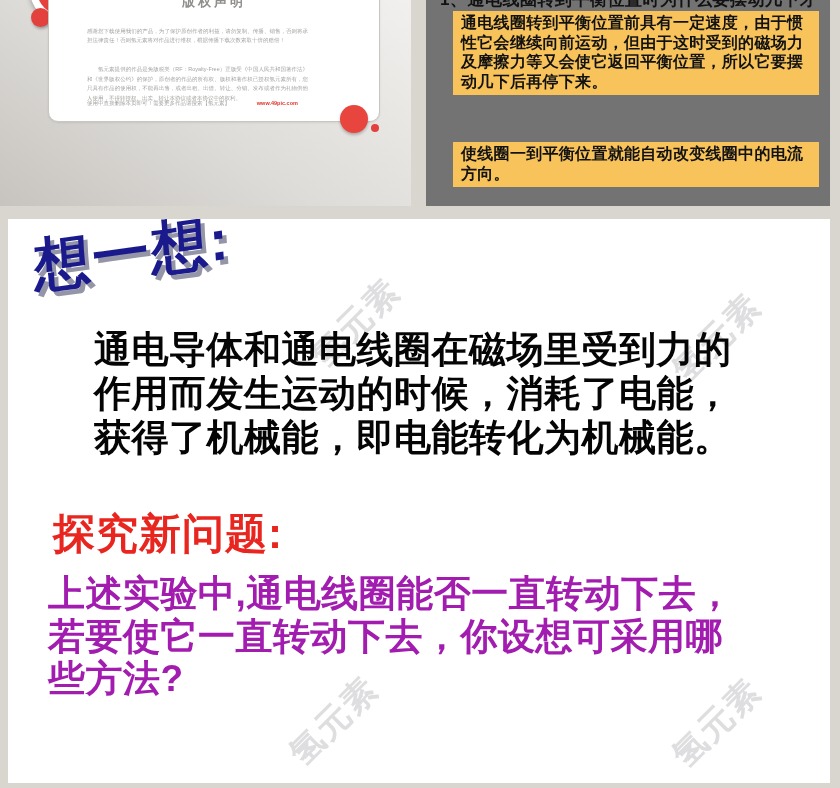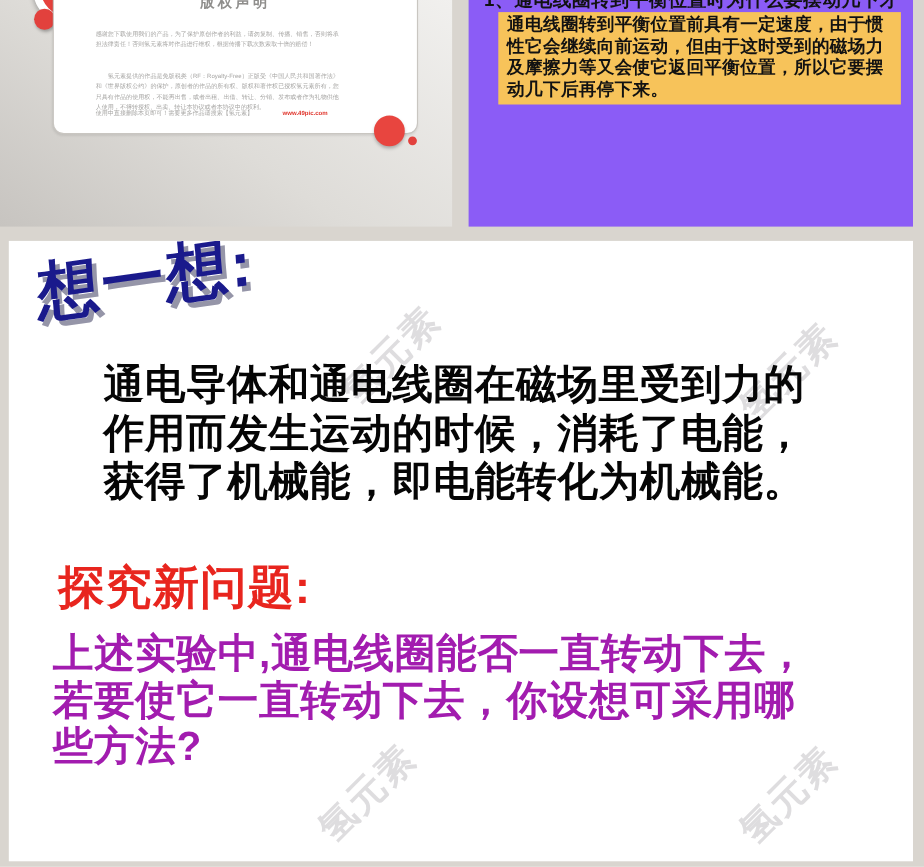--- a/index.html
+++ b/index.html
@@ -38,21 +38,21 @@
   .card-body p{margin:0 0 19px 0;white-space:pre-line;}
   .card-footer{
     position:absolute;left:38px;top:130px;width:600px;white-space:nowrap;
     transform:scale(0.55);transform-origin:0 0;
     font-size:10px;color:#a5a4a2;
   }
   .card-footer .url{color:#e0352c;font-weight:bold;margin-left:46px;}
   
   .thumb-right{
     position:absolute;left:426px;top:0;width:404px;height:206px;overflow:hidden;
-    background:#8b5cf6;color:#121212;
+    background:#737373;color:#121212;
   }
   .q1clip{position:absolute;left:14px;top:0;width:382px;height:9px;overflow:hidden;}
   .q1clip span{display:block;margin-top:-12px;font-size:17px;font-weight:900;
     letter-spacing:.5px;}
   .orange-block{
     position:absolute;left:27px;width:352px;background:#f7c35a;
     padding:2px 6px 4px 8px;font-size:16px;font-weight:900;line-height:19.5px;
     white-space:pre-line;letter-spacing:.3px;
   }
   .ans1{top:11px;}
@@ -110,20 +110,22 @@
 </div>
 
 <div class="thumb-right">
   <div class="q1clip">
     <span>1、通电线圈转到平衡位置时为什么要摆动几下才停下来?</span>
   </div>
   <div class="orange-block ans1">通电线圈转到平衡位置前具有一定速度，由于惯
 性它会继续向前运动，但由于这时受到的磁场力
 及摩擦力等又会使它返回平衡位置，所以它要摆
 动几下后再停下来。</div>
+  <div class="orange-block ans2">使线圈一到平衡位置就能自动改变线圈中的电流
+方向。</div>
 </div>
 
 <div class="slide-main">
   <div class="wm" style="left:294px;top:81px;">氢元素</div>
   <div class="wm" style="left:655px;top:96px;">氢元素</div>
   <div class="wm" style="left:272px;top:479px;">氢元素</div>
   <div class="wm" style="left:655px;top:481px;">氢元素</div>
 
   <div class="think-title">想一想:</div>
   <div class="body-black">通电导体和通电线圈在磁场里受到力的

